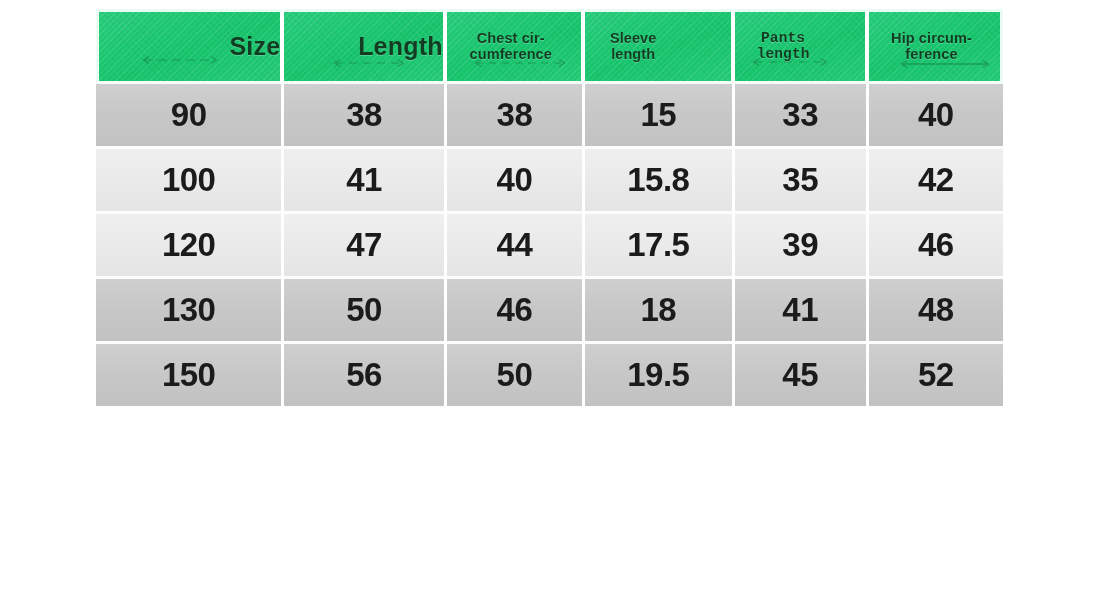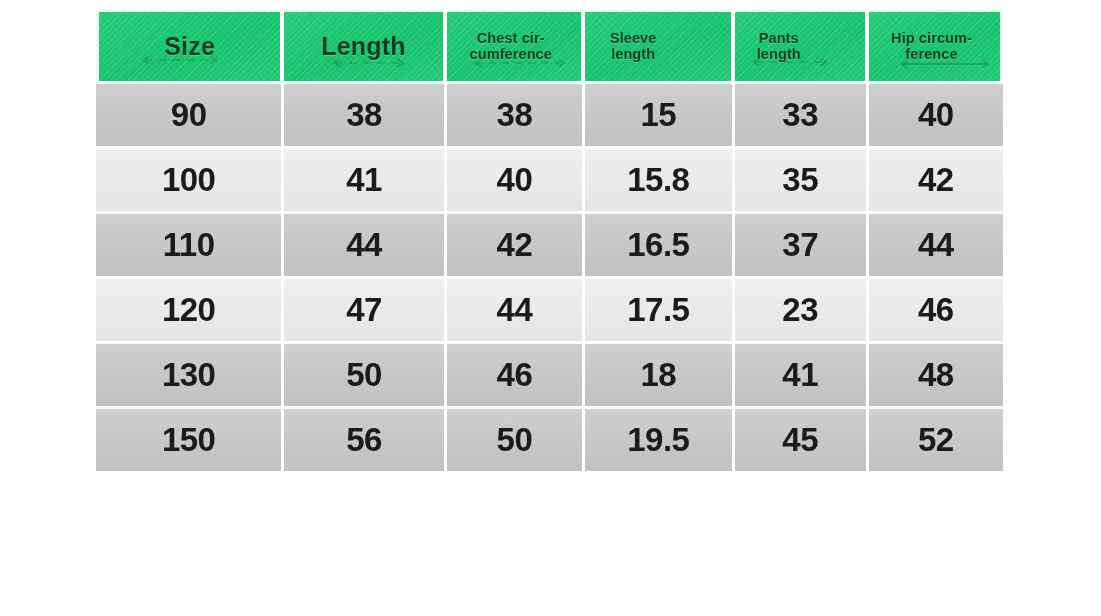--- a/index.html
+++ b/index.html
@@ -58,21 +58,21 @@
   .head-row th:last-child { border-right: 3px solid #e9fbf2; }
 
   .head-inner {
     position: relative;
     width: 100%;
     height: 100%;
     display: flex;
     align-items: center;
     box-sizing: border-box;
   }
-  .head-big .head-inner { justify-content: center; }
+  .head-big .head-inner { justify-content: flex-end; }
   .head-small .head-inner { justify-content: flex-start; padding-left: 17%; }
 
   .head-label {
     color: #123d22;
     text-shadow: 0 1px 0 rgba(255,255,255,0.22);
     line-height: 1.08;
   }
   .head-big .head-label {
     font-size: 25px;
     letter-spacing: 0.2px;
@@ -171,21 +171,21 @@
           </span>
         </th>
 
         <th class="head-small" style="width: 138px;">
           <div class="head-inner">
             <span class="head-label">Sleeve
 length</span>
           </div>
         </th>
 
-        <th class="head-small" style="width: 124px;">
+        <th class="head-small" style="width: 124px; font-family: Liberation Mono, monospace;">
           <div class="head-inner">
             <span class="head-label">Pants
 length</span>
           </div>
           <span class="measure-arrow arrow-pants">
             <svg viewBox="0 0 78 9" width="78" height="9" aria-hidden="true">
               <line x1="3" y1="5" x2="75" y2="5" stroke="#0d3a1d" stroke-width="1.2" stroke-dasharray="8 7"></line>
               <polyline points="8,1.5 2.5,5 8,8.5" fill="none" stroke="#0d3a1d" stroke-width="1.2"></polyline>
               <polyline points="70,1.5 75.5,5 70,8.5" fill="none" stroke="#0d3a1d" stroke-width="1.2"></polyline>
             </svg>
@@ -218,34 +218,26 @@
           <td>40</td>
         </tr>
         <tr class="data-row row-light">
           <td class="cell-size">100</td>
           <td>41</td>
           <td>40</td>
           <td>15.8</td>
           <td>35</td>
           <td>42</td>
         </tr>
-        <tr class="data-row row-dark">
-          <td class="cell-size">110</td>
-          <td>44</td>
-          <td>42</td>
-          <td>16.5</td>
-          <td>37</td>
-          <td>44</td>
-        </tr>
         <tr class="data-row row-light">
           <td class="cell-size">120</td>
           <td>47</td>
           <td>44</td>
           <td>17.5</td>
-          <td>23</td>
+          <td>39</td>
           <td>46</td>
         </tr>
         <tr class="data-row row-dark">
           <td class="cell-size">130</td>
           <td>50</td>
           <td>46</td>
           <td>18</td>
           <td>41</td>
           <td>48</td>
         </tr>

